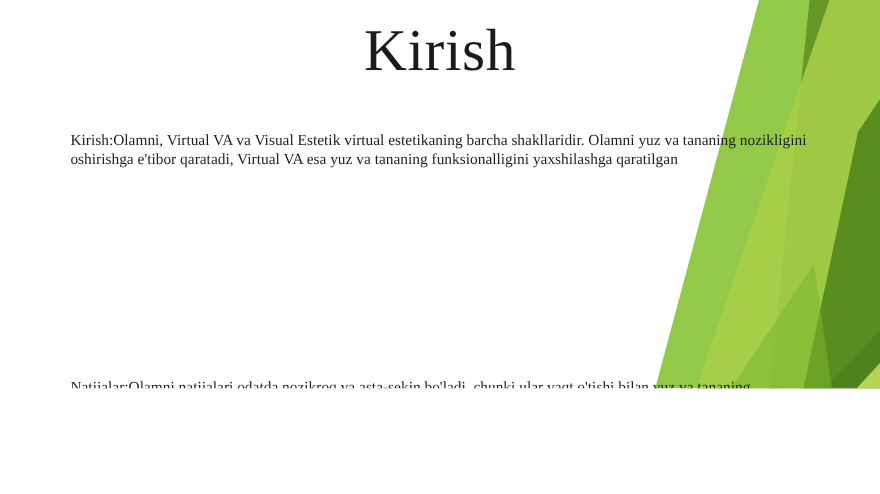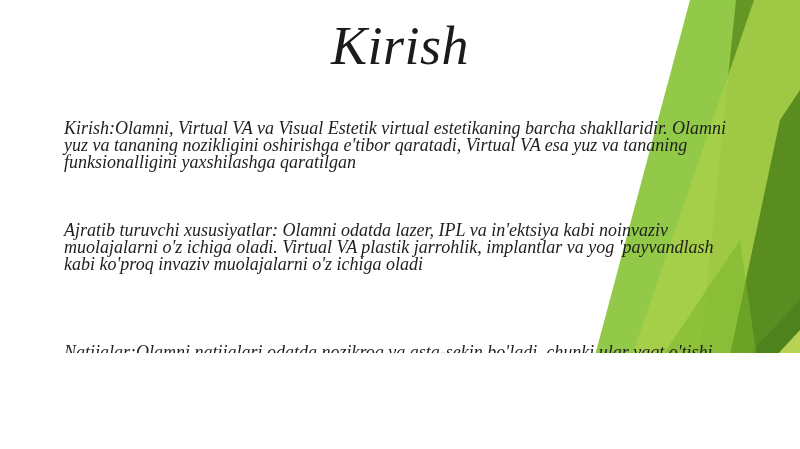--- a/index.html
+++ b/index.html
@@ -12,21 +12,20 @@
     background: #ffffff;
     font-family: "Liberation Serif", serif;
     overflow: hidden;
   }
   .slide {
     position: relative;
     width: 800px;
     height: 353px;
     background: #ffffff;
     overflow: hidden;
-    font-style: italic;
   }
   
   .deco {
     position: absolute;
     top: 0;
     right: 0;
     width: 260px;
     height: 449px;
     overflow: hidden;
     pointer-events: none;
@@ -45,21 +44,21 @@
     line-height: 64px;
     color: #1b1b1b;
     font-weight: normal;
     letter-spacing: 0.5px;
   }
   .body-block {
     position: absolute;
     left: 64px;
     width: 672px;
     font-family: "Liberation Serif", serif;
-    font-size: 18px;
+    font-size: 14px;
     line-height: 17px;
     color: #1e1e1e;
     text-align: left;
   }
   .para-1 { top: 120px; }
   .para-2 { top: 222px; }
   .para-3 { top: 344px; }
 </style>
 </head>
 <body>
@@ -74,16 +73,15 @@
       <polygon points="214,0 260,0 260,300 120,449 60,449" fill="#a9d04a" opacity="0.85"></polygon>
       <polygon points="240,120 260,90 260,449 170,449" fill="#417a14" opacity="0.75"></polygon>
       <polygon points="150,449 260,330 260,449" fill="#c2dc5c" opacity="0.9"></polygon>
       <polygon points="60,449 200,240 230,449" fill="#79b62c" opacity="0.55"></polygon>
     </svg>
   </div>
 
   <div class="title">Kirish</div>
 
   <div class="body-block para-1">Kirish:Olamni, Virtual VA va Visual Estetik virtual estetikaning barcha shakllaridir. Olamni yuz va tananing nozikligini oshirishga e'tibor qaratadi, Virtual VA esa yuz va tananing funksionalligini yaxshilashga qaratilgan</div>
-  <div class="body-block para-2">Ajratib turuvchi xususiyatlar: Olamni odatda lazer, IPL va in'ektsiya kabi noinvaziv muolajalarni o'z ichiga oladi. Virtual VA plastik jarrohlik, implantlar va yog 'payvandlash kabi ko'proq invaziv muolajalarni o'z ichiga oladi</div>
   <div class="body-block para-3">Natijalar:Olamni natijalari odatda nozikroq va asta-sekin bo'ladi, chunki ular vaqt o'tishi bilan yuz va tananing ko'rinishini yaxshilashga qaratilgan. Virtual VA natijalari odatda ko'proq dramatik va tezkor bo'ladi, chunki ular ko'proq invaziv protseduralarni o'z ichiga oladi</div>
 
 </div>
 
 </body></html>

